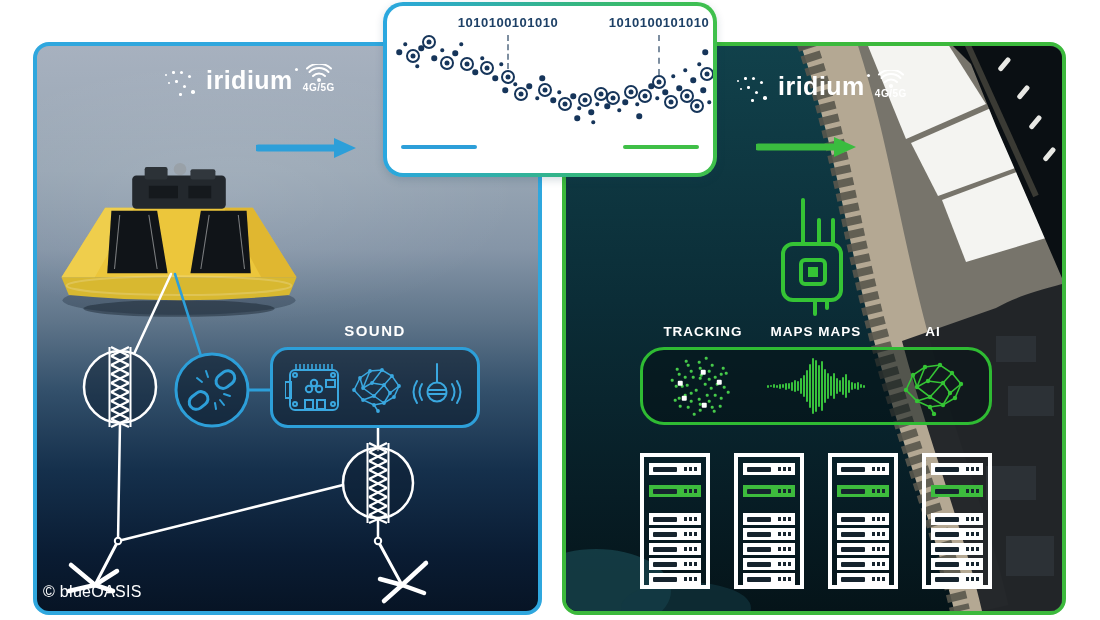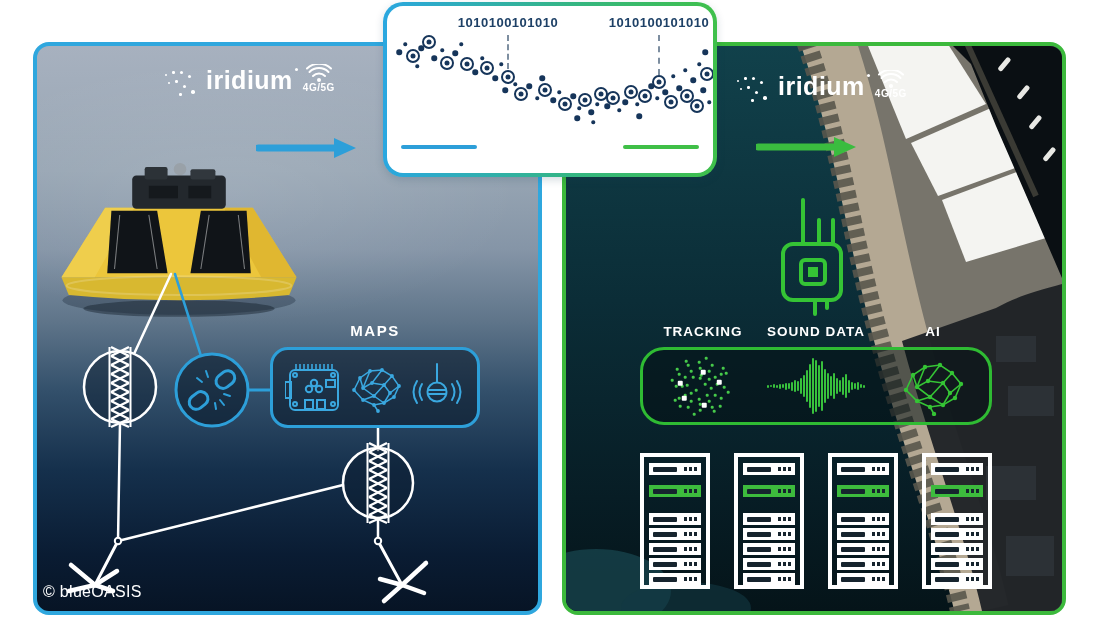--- a/index.html
+++ b/index.html
@@ -234,21 +234,21 @@
           </svg>
           <span class="net-label">4G/5G</span>
         </span>
       </div>
 
       <svg class="flow-arrow" style="left:219px; top:91px;" width="102" height="22" viewBox="0 0 102 22">
         <line x1="2" y1="11" x2="80" y2="11" stroke="#2d9fd9" stroke-width="7" stroke-linecap="round"></line>
         <polygon points="78,1 100,11 78,21" fill="#2d9fd9"></polygon>
       </svg>
 
-      <div id="data-label">MAPS</div>
+      <div id="data-label">SOUND</div>
 
       <div id="data-box">
         <svg width="58" height="52" viewBox="-29 -26 58 52">
           <g stroke="#3aa8e0" stroke-width="2" fill="none">
             <rect x="-24" y="-18" width="48" height="40" rx="5"></rect>
             <g stroke-width="1.6">
               <line x1="-18" y1="-18" x2="-18" y2="-24"></line>
                 <line x1="-14" y1="-18" x2="-14" y2="-24"></line>
               <line x1="-10" y1="-18" x2="-10" y2="-24"></line>
                 <line x1="-6" y1="-18" x2="-6" y2="-24"></line>
@@ -401,21 +401,21 @@
           <line x1="60" y1="24" x2="60" y2="48"></line>
           <rect x="10" y="48" width="58" height="56" rx="10"></rect>
           <rect x="28" y="64" width="24" height="24" rx="4"></rect>
           <line x1="42" y1="104" x2="42" y2="118"></line>
           <line x1="54" y1="104" x2="54" y2="112"></line>
         </g>
         <rect x="35" y="71" width="10" height="10" fill="#35c435"></rect>
       </svg>
 
       <span id="feat-0" class="feature-label">TRACKING</span>
-      <span id="feat-1" class="feature-label">SOUND DATA</span>
+      <span id="feat-1" class="feature-label">MAPS MAPS</span>
       <span id="feat-2" class="feature-label">AI</span>
 
       <div id="feature-box"></div>
       <div id="trk">
           <div class="trkdot" style="left: 37px; top: 30px;"></div>
           <div class="trkdot" style="left: 28px; top: 36px;"></div>
           <div class="trkdot" style="left: 32px; top: 24px;"></div>
           <div class="trkdot" style="left: 43px; top: 34px;"></div>
           <div class="trkdot" style="left: 39px; top: 41px;"></div>
           <div class="trkdot" style="left: 31px; top: 45px;"></div>

